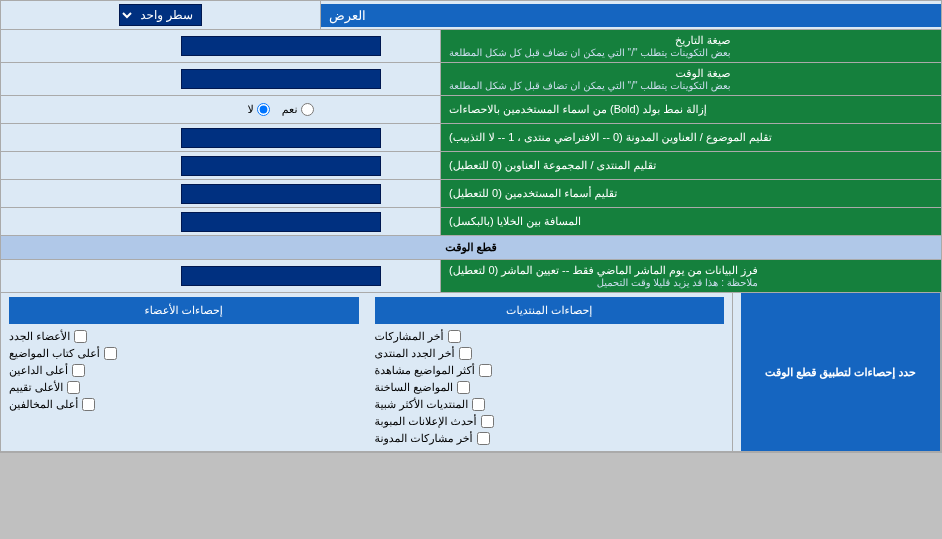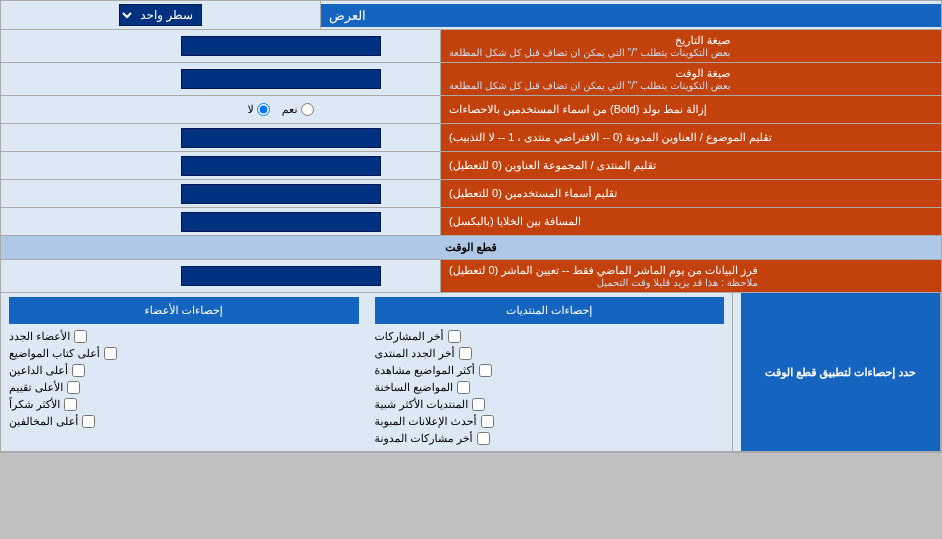--- a/index.html
+++ b/index.html
@@ -15,21 +15,21 @@
       border: 1px solid #aaa;
     }
     .row {
       display: flex;
       align-items: stretch;
       border-bottom: 1px solid #aaa;
       min-height: 28px;
     }
     .row-label {
       flex: 1;
-      background: #c2410c;
+      background: #15803d;
       color: #fff;
       padding: 4px 8px;
       display: flex;
       align-items: center;
       justify-content: flex-end;
       font-size: 11px;
       text-align: right;
       min-width: 380px;
       max-width: 500px;
     }
@@ -316,22 +316,18 @@
         <div class="checkbox-item">
           <input type="checkbox" style="">
           <span>أعلى الداعين</span>
         </div>
         <div class="checkbox-item">
           <input type="checkbox" style="">
           <span>الأعلى تقييم</span>
         </div>
         <div class="checkbox-item">
           <input type="checkbox" style="">
-          <span>الأكثر شكراً</span>
-        </div>
-        <div class="checkbox-item">
-          <input type="checkbox" style="">
           <span>أعلى المخالفين</span>
         </div>
       </div>
     </div>
   </div>
 </div>
 
 </body></html>

